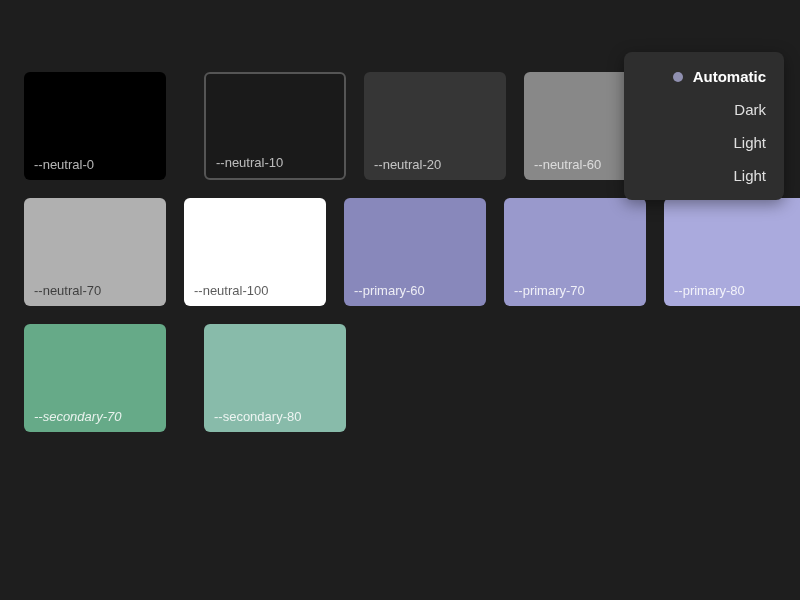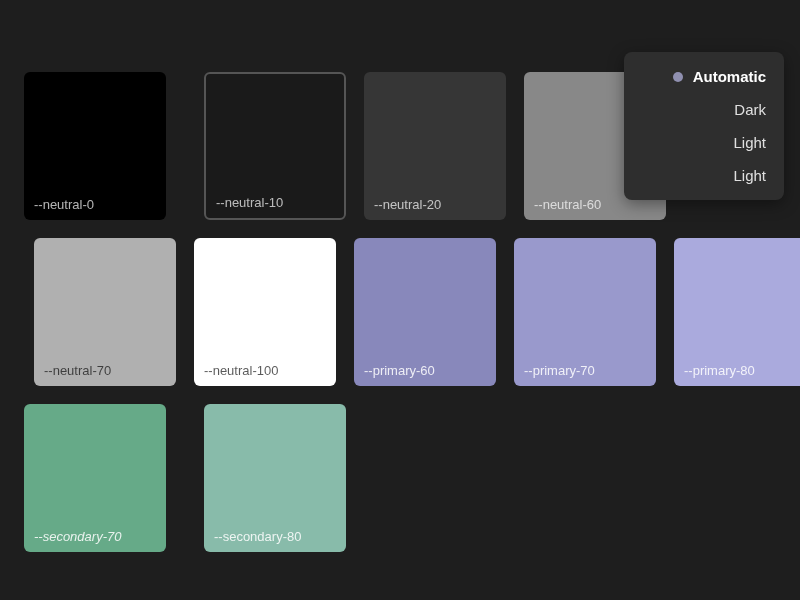--- a/index.html
+++ b/index.html
@@ -95,21 +95,21 @@
       gap: 18px;
     }
 
     .swatch-row {
       display: flex;
       gap: 18px;
     }
 
     .swatch {
       width: 142px;
-      height: 148px;
+      height: 108px;
       border-radius: 6px;
       display: flex;
       align-items: flex-end;
       justify-content: flex-start;
       padding: 8px 10px;
       font-size: 13px;
       color: rgba(255,255,255,0.85);
       flex-shrink: 0;
       position: relative;
     }
@@ -156,21 +156,21 @@
         <span style="color: rgba(255, 255, 255, 0.7);">--neutral-10</span>
       </div>
       <div class="swatch" style="background-color: rgb(54, 54, 54);">
         <span style="color: rgba(255, 255, 255, 0.7);">--neutral-20</span>
       </div>
       <div class="swatch" style="background-color: rgb(136, 136, 136);">
         <span style="color: rgba(255, 255, 255, 0.7);">--neutral-60</span>
       </div>
     </div>
     <div class="swatch-row">
-      <div class="swatch" style="background-color: rgb(176, 176, 176); margin-left: 10px;">
+      <div class="swatch" style="background-color: rgb(176, 176, 176);">
         <span style="color: rgba(0, 0, 0, 0.65);">--neutral-70</span>
       </div>
       <div class="swatch" style="background-color: rgb(255, 255, 255);">
         <span style="color: rgba(0, 0, 0, 0.65);">--neutral-100</span>
       </div>
       <div class="swatch" style="background-color: rgb(136, 136, 187);">
         <span style="color: rgba(255, 255, 255, 0.85);">--primary-60</span>
       </div>
       <div class="swatch" style="background-color: rgb(153, 153, 204);">
         <span style="color: rgba(255, 255, 255, 0.85);">--primary-70</span>

